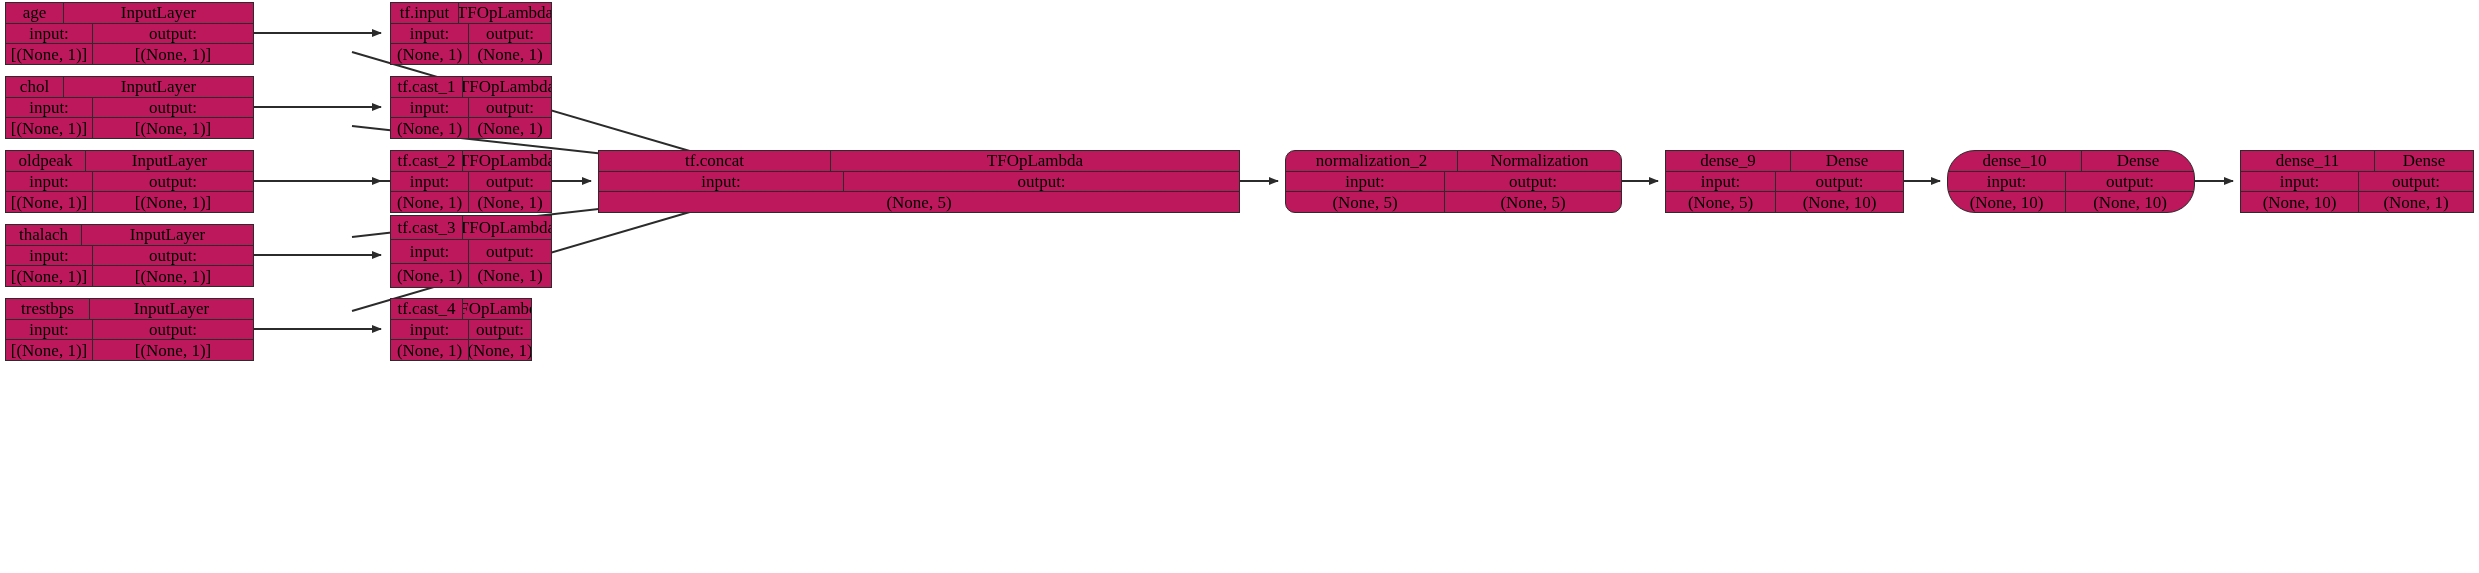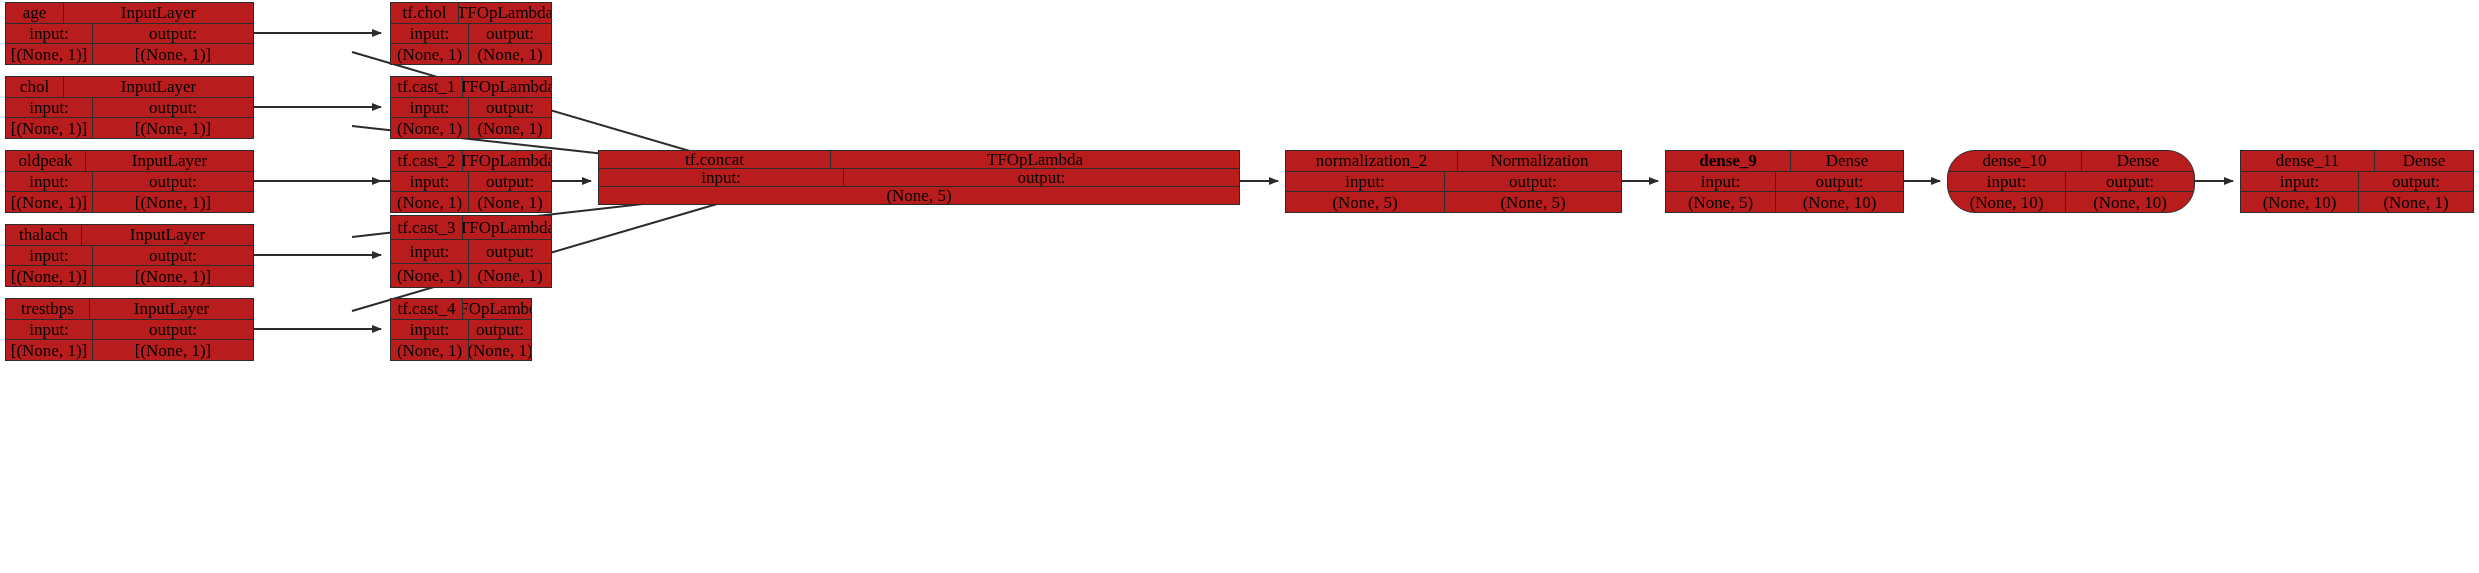--- a/index.html
+++ b/index.html
@@ -7,21 +7,21 @@
     position:relative;
     width:2479px;height:573px;
     background:#ffffff;
     font-family:"Liberation Serif","DejaVu Serif",serif;
     overflow:hidden;
   }
   .node{
     position:absolute;
     box-sizing:border-box;
     border:1px solid #2b2b2b;
-    background:#b91c1c;
+    background:#be185d;
     display:flex;
     flex-direction:column;
     color:#000000;
   }
   .node .row{
     display:flex;
     flex:1 1 0;
     min-height:0;
     border-bottom:1px solid #2b2b2b;
   }
@@ -149,21 +149,21 @@
       <div class="cell" style="flex:1 1 auto;">output:</div>
     </div>
     <div class="row">
       <div class="cell" style="flex:0 0 87px;">[(None, 1)]</div>
       <div class="cell" style="flex:1 1 auto;">[(None, 1)]</div>
     </div>
   </div>
 
   <div class="node" style="left:390px;top:2px;width:162px;height:63px;">
     <div class="row">
-      <div class="cell" style="flex:0 0 68px;">tf.chol</div>
+      <div class="cell" style="flex:0 0 68px;">tf.input</div>
       <div class="cell" style="flex:1 1 auto;">TFOpLambda</div>
     </div>
     <div class="row">
       <div class="cell" style="flex:0 0 78px;">input:</div>
       <div class="cell" style="flex:1 1 auto;">output:</div>
     </div>
     <div class="row">
       <div class="cell" style="flex:0 0 78px;">(None, 1)</div>
       <div class="cell" style="flex:1 1 auto;">(None, 1)</div>
     </div>
@@ -222,52 +222,52 @@
     <div class="row">
       <div class="cell" style="flex:0 0 78px;">input:</div>
       <div class="cell" style="flex:1 1 auto;">output:</div>
     </div>
     <div class="row">
       <div class="cell" style="flex:0 0 78px;">(None, 1)</div>
       <div class="cell" style="flex:1 1 auto;">(None, 1)</div>
     </div>
   </div>
 
-  <div class="node" style="left:598px;top:150px;width:642px;height:55px;">
+  <div class="node" style="left:598px;top:150px;width:642px;height:63px;">
     <div class="row">
       <div class="cell" style="flex:0 0 232px;">tf.concat</div>
       <div class="cell" style="flex:1 1 auto;">TFOpLambda</div>
     </div>
     <div class="row">
       <div class="cell" style="flex:0 0 245px;">input:</div>
       <div class="cell" style="flex:1 1 auto;">output:</div>
     </div>
     <div class="row">
       <div class="cell" style="flex:1 1 auto;">(None, 5)</div>
     </div>
   </div>
 
-  <div class="node" style="left:1285px;top:150px;width:337px;height:63px;">
+  <div class="node" style="left:1285px;top:150px;width:337px;height:63px;border-radius:10px;">
     <div class="row">
       <div class="cell" style="flex:0 0 172px;">normalization_2</div>
       <div class="cell" style="flex:1 1 auto;">Normalization</div>
     </div>
     <div class="row">
       <div class="cell" style="flex:0 0 159px;">input:</div>
       <div class="cell" style="flex:1 1 auto;">output:</div>
     </div>
     <div class="row">
       <div class="cell" style="flex:0 0 159px;">(None, 5)</div>
       <div class="cell" style="flex:1 1 auto;">(None, 5)</div>
     </div>
   </div>
 
   <div class="node" style="left:1665px;top:150px;width:239px;height:63px;">
     <div class="row">
-      <div class="cell" style="flex:0 0 125px;font-weight:bold;">dense_9</div>
+      <div class="cell" style="flex:0 0 125px;">dense_9</div>
       <div class="cell" style="flex:1 1 auto;">Dense</div>
     </div>
     <div class="row">
       <div class="cell" style="flex:0 0 110px;">input:</div>
       <div class="cell" style="flex:1 1 auto;">output:</div>
     </div>
     <div class="row">
       <div class="cell" style="flex:0 0 110px;">(None, 5)</div>
       <div class="cell" style="flex:1 1 auto;">(None, 10)</div>
     </div>

